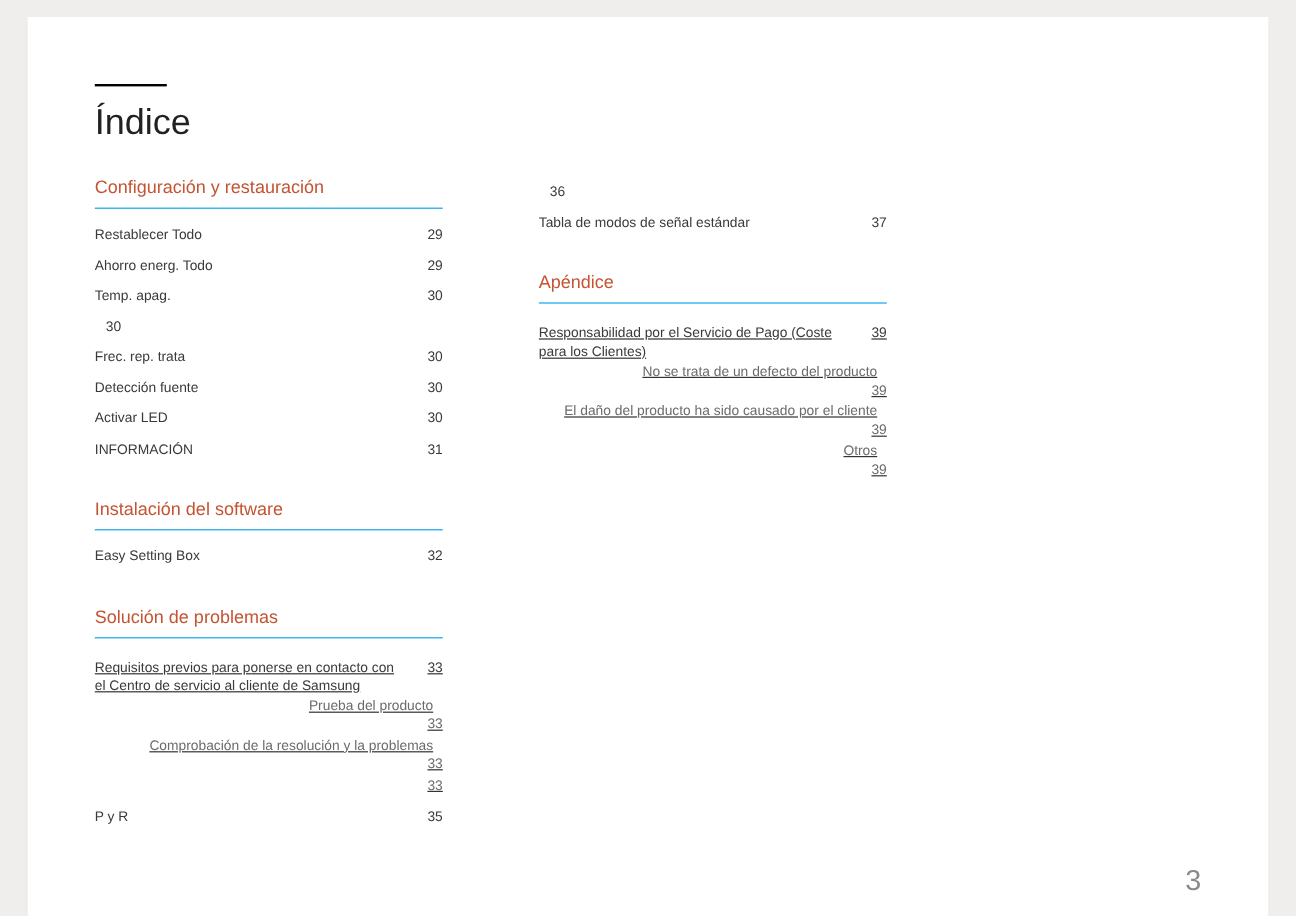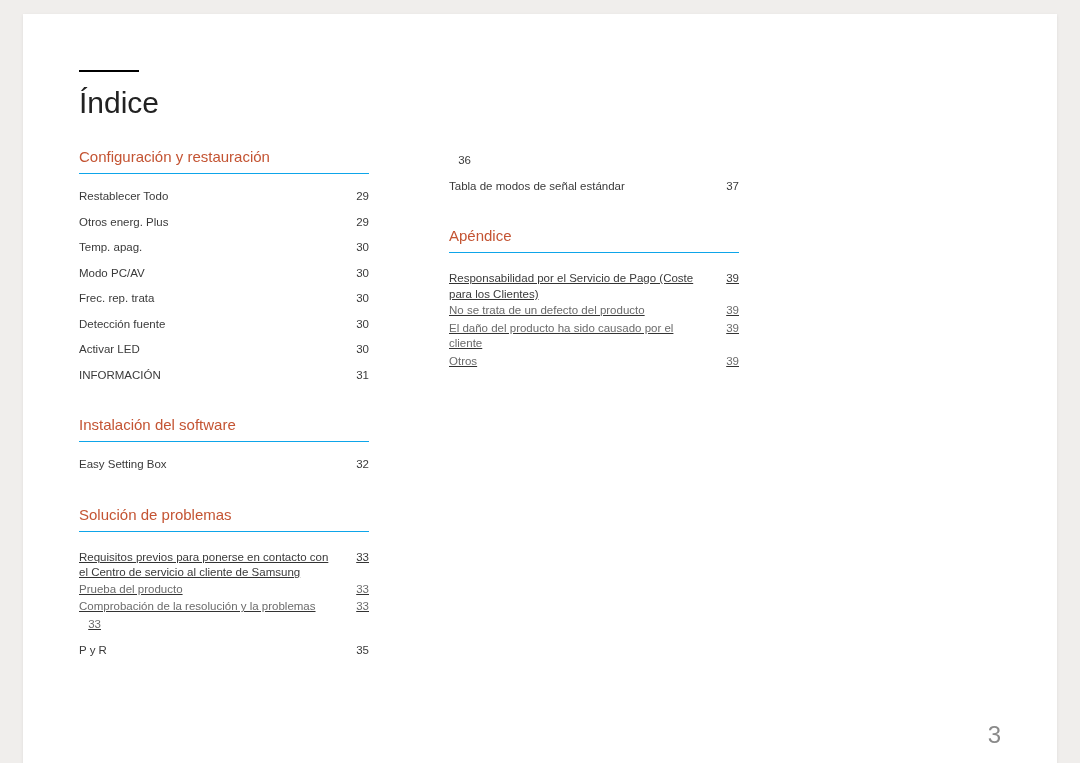--- a/index.html
+++ b/index.html
@@ -48,25 +48,26 @@
     font-size: 11.5px;
     color: #3a3a3a;
     line-height: 1.35;
     padding: 5px 0;
   }
   .entry .label { flex: 1; padding-right: 8px; }
   .entry .pg { width: 22px; text-align: right; }
   .subentry {
     display: flex;
     justify-content: space-between;
-    align-items: flex-start;
+    align-items: flex-end;
     font-size: 11.5px;
     color: #6b6b6b;
     line-height: 1.35;
     padding: 1px 0;
+    flex-direction: column;
   }
   .subentry .label { flex: 1; padding-right: 8px; }
   .subentry .pg { width: 22px; text-align: right; }
   .entry-group { padding: 3px 0 5px 0; text-decoration: underline; }
   .page-number {
     position: absolute;
     right: 56px;
     bottom: 26px;
     font-size: 24px;
     color: #8a8a8a;
@@ -84,29 +85,28 @@
 
     <div class="col">
 
       <div class="section">
         <div class="sec-title">Configuración y restauración</div>
         <div class="entry">
             <span class="label">Restablecer Todo</span>
             <span class="pg">29</span>
           </div>
         <div class="entry">
-            <span class="label">Otros energ. Plus</span>
+            <span class="label">Ahorro energ. Todo</span>
             <span class="pg">29</span>
           </div>
         <div class="entry">
             <span class="label">Temp. apag.</span>
             <span class="pg">30</span>
           </div>
         <div class="entry">
-            <span class="label">Modo PC/AV</span>
             <span class="pg">30</span>
           </div>
         <div class="entry">
             <span class="label">Frec. rep. trata</span>
             <span class="pg">30</span>
           </div>
         <div class="entry">
             <span class="label">Detección fuente</span>
             <span class="pg">30</span>
           </div>

